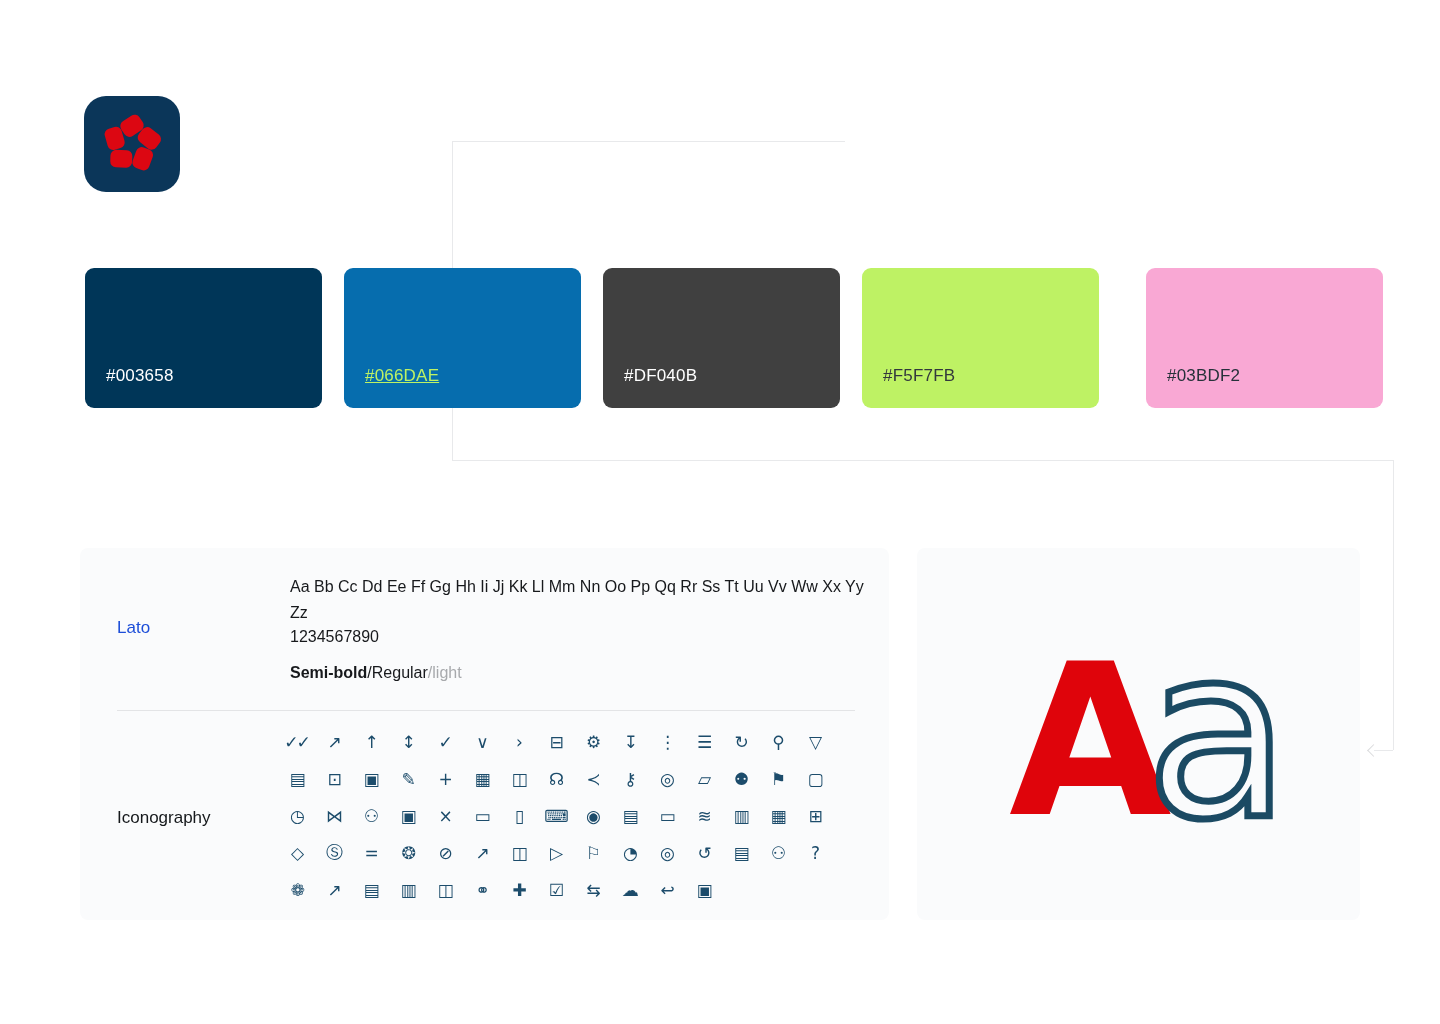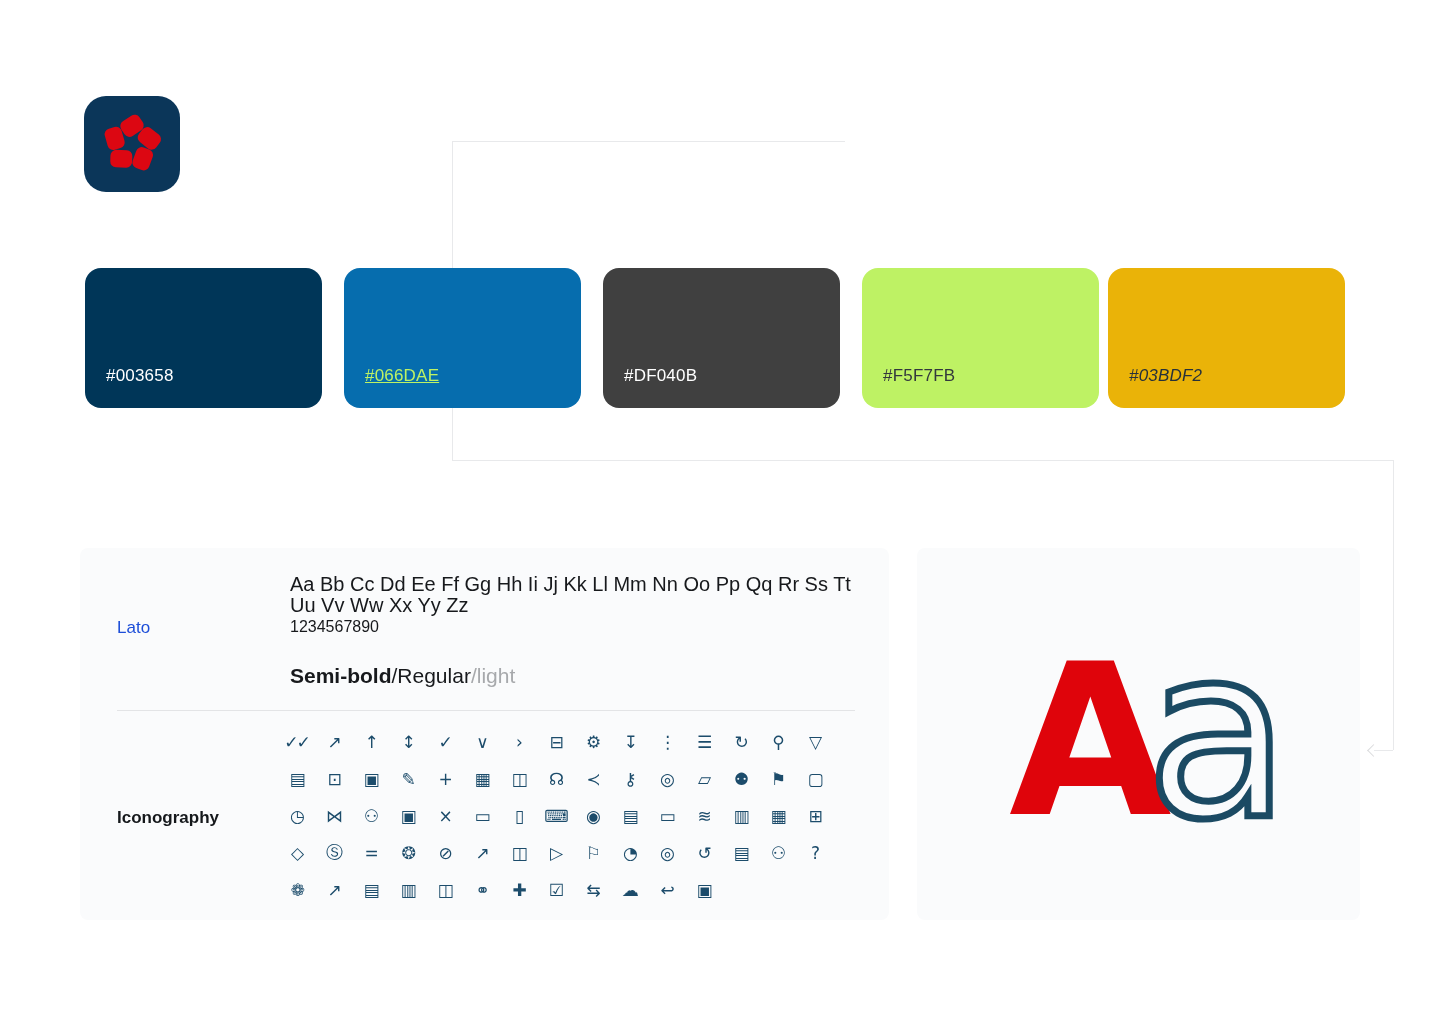--- a/index.html
+++ b/index.html
@@ -25,40 +25,40 @@
   .cl-v2{left:1393px;top:460px;width:1px;height:290px;}
   .cl-h3{left:1374px;top:750px;width:19px;height:1px;}
   .cl-arrow{
     position:absolute;left:1369px;top:746px;width:8px;height:8px;
     border-left:1.5px solid #dadbdd;border-bottom:1.5px solid #dadbdd;
     transform:rotate(45deg);background:transparent;
   }
   
   .palette{position:absolute;left:0;top:0;}
   .swatch{
-    position:absolute;top:268px;width:237px;height:140px;border-radius:16px;
+    position:absolute;top:268px;width:237px;height:140px;border-radius:9px;
   }
   .swatch .hex{
     position:absolute;left:21px;bottom:22px;font-size:17px;font-weight:500;letter-spacing:.2px;
   }
   
   .card{position:absolute;background:#fafbfc;border-radius:8px;}
   .typography-card{left:80px;top:548px;width:809px;height:372px;}
   .specimen-card{left:917px;top:548px;width:443px;height:372px;}
 
   .font-name{position:absolute;left:37px;top:70px;font-size:17px;font-weight:400;color:#1d4ed8;}
   .alphabet-block{position:absolute;left:210px;top:26px;width:580px;color:#17191c;}
-  .alphabet{font-size:20px;line-height:21px;}
+  .alphabet{font-size:16px;line-height:26px;}
   .numerals{font-size:16px;line-height:21px;}
-  .weights{position:absolute;left:210px;top:116px;font-size:21px;color:#17191c;}
+  .weights{position:absolute;left:210px;top:116px;font-size:16px;color:#17191c;}
   .w-semibold{font-weight:700;}
   .w-regular{font-weight:400;}
   .w-light{font-weight:300;color:#a7a9ac;}
   .divider{position:absolute;left:37px;top:162px;width:738px;height:1px;background:#e3e4e6;}
-  .icono-label{position:absolute;left:37px;top:260px;font-size:17px;font-weight:700;color:#15181b;}
+  .icono-label{position:absolute;left:37px;top:260px;font-size:17px;font-weight:400;color:#15181b;}
 
   .icon-grid{position:absolute;left:198px;top:175px;}
   .icon-row{display:flex;height:37px;}
   .icon-cell{
     width:37px;height:37px;display:flex;align-items:center;justify-content:center;
     font-size:17px;color:var(--icon,#1C4C6B);font-family:"DejaVu Sans",sans-serif;
     letter-spacing:-2px;
   }
   
   .specimen{position:absolute;left:0;top:0;width:443px;height:372px;}
@@ -106,21 +106,21 @@
       </div>
       <div class="swatch" style="left: 344px; background: rgb(6, 109, 174);">
         <span class="hex" style="color: #bef264; text-decoration: underline;">#066DAE</span>
       </div>
       <div class="swatch" style="left: 603px; background: #404040;">
         <span class="hex" style="color: rgb(255, 255, 255);">#DF040B</span>
       </div>
       <div class="swatch" style="left: 862px; background: #bef264;">
         <span class="hex" style="color: rgb(51, 56, 61);">#F5F7FB</span>
       </div>
-      <div class="swatch" style="left: 1108px; background: #eab308; font-style: italic;">
+      <div class="swatch" style="left: 1146px; background: #f9a8d4;">
         <span class="hex" style="color: rgb(38, 49, 58);">#03BDF2</span>
       </div>
     </div>
 
   <div class="card typography-card">
     <div class="font-name">Lato</div>
     <div class="alphabet-block">
       <div class="alphabet">Aa Bb Cc Dd Ee Ff Gg Hh Ii Jj Kk Ll Mm Nn Oo Pp Qq Rr Ss Tt Uu Vv Ww Xx Yy Zz</div>
       <div class="numerals">1234567890</div>
     </div>

